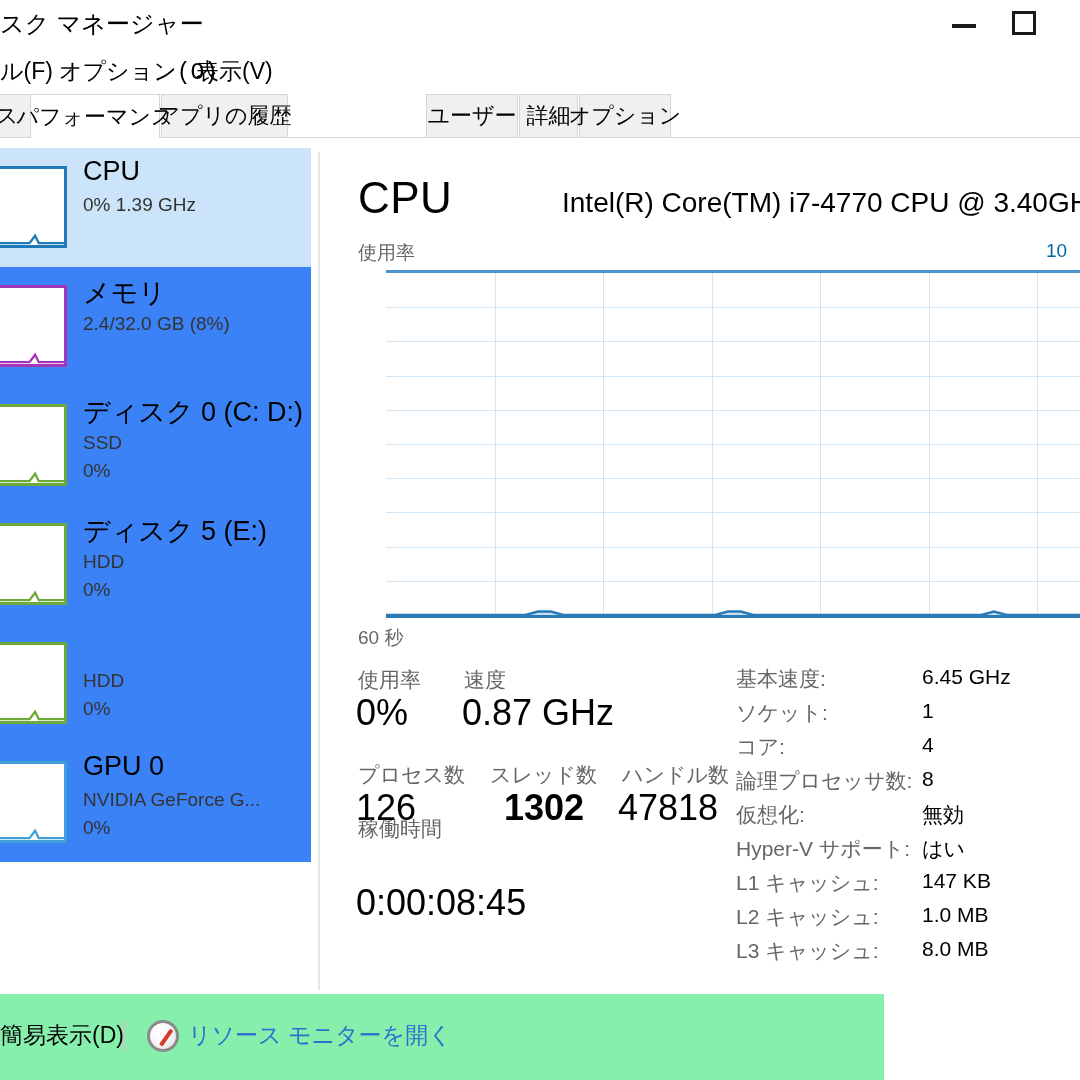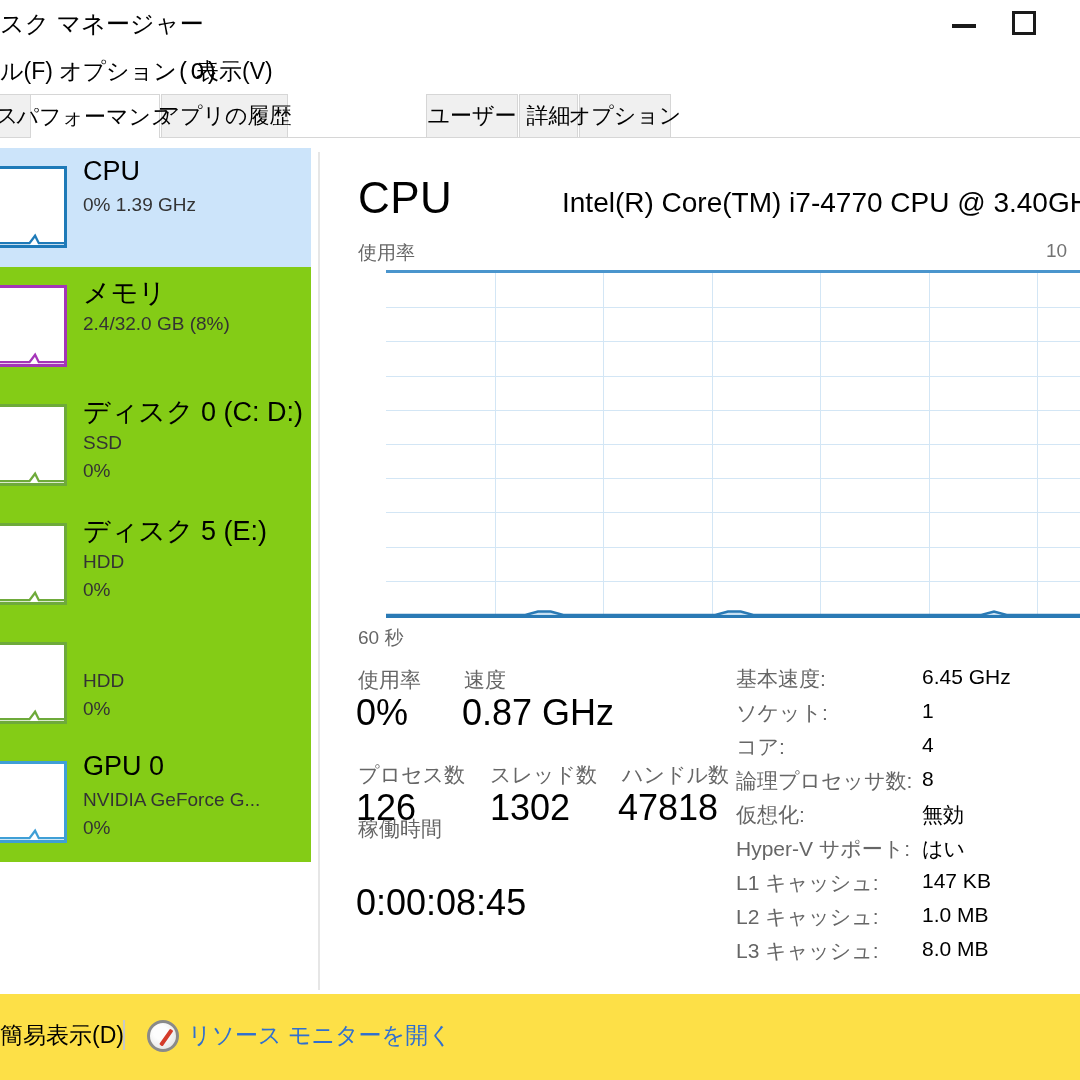--- a/index.html
+++ b/index.html
@@ -75,21 +75,21 @@
 
   
   .sidebar {
     position: absolute; left: 0; top: 139px;
     width: 311px; height: 850px;
     background: #ffffff;
     overflow: hidden;
   }
   .side-item {
     position: absolute; left: 0; width: 311px; height: 119px;
-    background: #84cc16;
+    background: #3b82f6;
   }
   .side-item.selected { background: #cce4fa; }
   .thumb {
     position: absolute; left: -22px; top: 18px;
     width: 89px; height: 82px;
     background: #ffffff;
     border: 3px solid #1e7ab8;
   }
   .thumb .spark {
     position: absolute; left: 0; bottom: 0; width: 100%; height: 100%;
@@ -124,21 +124,21 @@
     position: absolute; left: 232px; top: 48px;
     font-size: 28px; color: #000000; white-space: nowrap;
   }
 
   .graph-caption-left {
     position: absolute; left: 28px; top: 101px;
     font-size: 19px; color: #666666;
   }
   .graph-caption-right {
     position: absolute; left: 716px; top: 101px;
-    font-size: 19px; color: #737373; white-space: nowrap;
+    font-size: 19px; color: #0369a1; white-space: nowrap;
   }
 
   .graph {
     position: absolute; left: 56px; top: 131px;
     width: 760px; height: 348px;
     background: #ffffff;
     border-top: 3px solid #4a95cd;
     border-bottom: 3px solid #2a7ab5;
     overflow: hidden;
   }
@@ -170,22 +170,22 @@
     position: absolute; left: 406px;
     font-size: 21px; color: #666666; white-space: nowrap;
   }
   .spec-val {
     position: absolute; left: 592px;
     font-size: 21px; color: #000000; white-space: nowrap;
   }
 
   
   .statusbar {
-    position: absolute; left: 0; bottom: 0; width: 1080px; height: 86px;
-    background: #fde047;
+    position: absolute; left: 0; bottom: 0; width: 884px; height: 86px;
+    background: #86efac;
   }
   .status-link-plain {
     position: absolute; left: 0px; top: 26px;
     font-size: 23px; color: #000000; white-space: nowrap;
   }
   .status-sep {
     position: absolute; left: 123px; top: 26px;
     width: 2px; height: 30px; background: #c8c8c8;
   }
   .resmon-icon {
@@ -332,21 +332,21 @@
     <div class="graph-foot">60 秒</div>
 
     <div id="stats">
         <div class="stat-label" style="left: 28px; top: 527px;">使用率</div>
         <div class="stat-value" style="left: 26px; top: 553px;">0%</div>
         <div class="stat-label" style="left: 134px; top: 527px;">速度</div>
         <div class="stat-value" style="left: 132px; top: 553px;">0.87 GHz</div>
         <div class="stat-label" style="left: 28px; top: 622px;">プロセス数</div>
         <div class="stat-value" style="left: 26px; top: 648px;">126</div>
         <div class="stat-label" style="left: 160px; top: 622px;">スレッド数</div>
-        <div class="stat-value" style="left: 160px; top: 648px;">1302</div>
+        <div class="stat-value" style="left: 174px; top: 648px; font-weight: bold;">1302</div>
         <div class="stat-label" style="left: 292px; top: 622px;">ハンドル数</div>
         <div class="stat-value" style="left: 288px; top: 648px;">47818</div>
         <div class="stat-label" style="left: 28px; top: 676px;">稼働時間</div>
         <div class="stat-value" style="left: 26px; top: 743px;">0:00:08:45</div>
       </div>
     <div id="specs">
         <div class="spec-key" style="top: 526px;">基本速度:</div>
         <div class="spec-val" style="top: 526px;">6.45 GHz</div>
         <div class="spec-key" style="top: 560px;">ソケット:</div>
         <div class="spec-val" style="top: 560px;">1</div>

